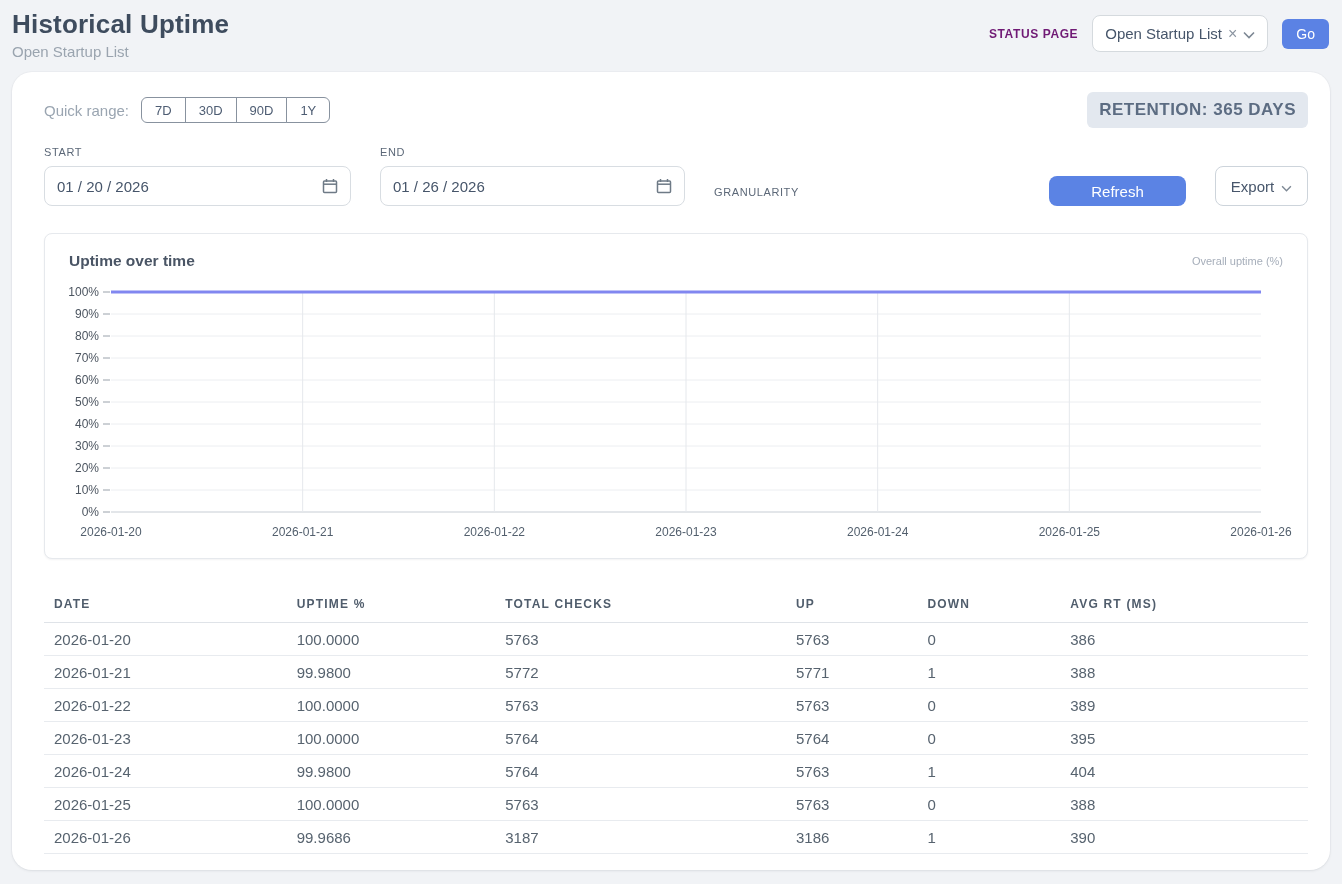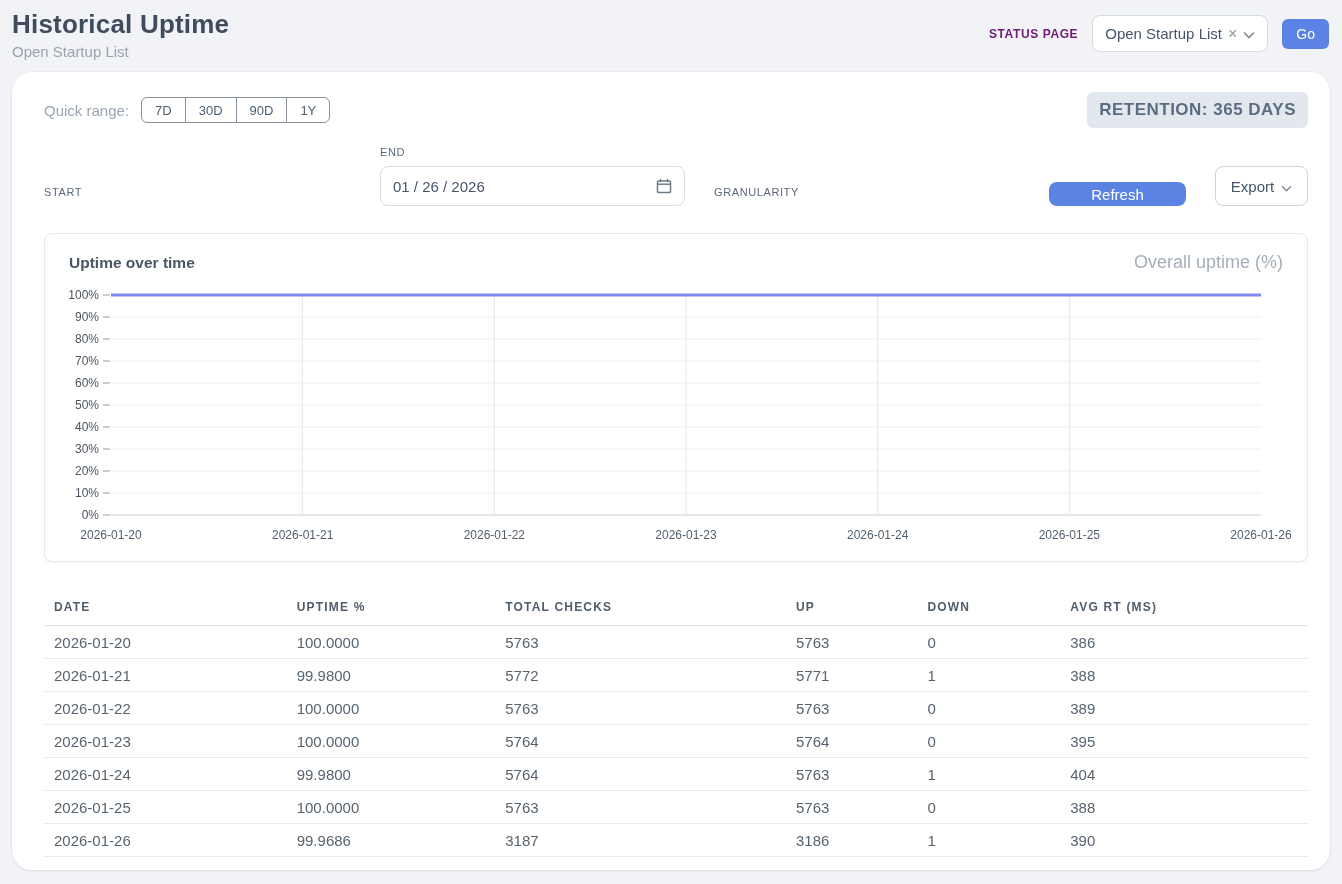--- a/index.html
+++ b/index.html
@@ -61,38 +61,38 @@
     font-size:11px; color:#5c6878; letter-spacing:0.6px; margin-bottom:8px; font-weight:normal;
   }
   .input-box {
     height:40px; background:#fff; border:1px solid #d8dde2; border-radius:8px;
     display:flex; align-items:center; justify-content:space-between;
     padding:0 12px; font-size:15px; color:#46556a; cursor:text;
   }
   .w-start { width:307px; } .w-end { width:305px; } .w-gran { width:306px; }
   .select-box { cursor:pointer; }
   .refresh-btn {
-    flex:1; height:24px; background:#5b83e4; border:none; border-radius:8px;
+    flex:1; height:30px; background:#5b83e4; border:none; border-radius:8px;
     color:#fff; font-size:15px; cursor:pointer; font-family:inherit;text-align:center;
   }
   .export-btn {
     width:93px; height:40px; background:#fff; border:1px solid #cdd4db; border-radius:8px;
     color:#47566b; font-size:15px; cursor:pointer; font-family:inherit;
     display:flex; align-items:center; justify-content:center; gap:7px;
   }
   .cal-icon { display:inline-flex; }
   
   .chart-card {
     margin-top:27px; border:1px solid #e6e9ed; border-radius:8px;
     box-shadow:0 1px 2px rgba(16,24,40,.05); background:#fff;
     padding:18px 24px 10px 24px;
   }
   .chart-head { display:flex; justify-content:space-between; align-items:center; }
   .chart-title { font-size:15.5px; font-weight:bold; color:#4a5565; }
-  .chart-legend { font-size:18px; color:#a6aeba; }
+  .chart-legend { font-size:11px; color:#a6aeba; }
   .chart-svg { display:block; margin-top:10px; }
   
   table.uptime-table { width:100%; border-collapse:collapse; margin-top:28px; }
   .uptime-table th {
     text-align:left; font-size:12px; font-weight:bold; letter-spacing:1.2px;
     color:#505d6c; padding:10px 10px 11px 10px; border-bottom:1px solid #dfe3e8;
   }
   .uptime-table td {
     font-size:15px; color:#57636f; padding:7.5px 10px; border-bottom:1px solid #e8ebef;
   }
@@ -136,20 +136,33 @@
         <button class="seg-btn">90D</button>
         <button class="seg-btn">1Y</button>
       </span>
     <span class="spacer"></span>
     <span class="retention-badge">RETENTION: 365 DAYS</span>
   </div>
 
   <div class="controls-row">
     <div class="field w-start">
       <span class="field-label">START</span>
+      <div class="input-box">
+        <span>01 / 20 / 2026</span>
+        <span class="cal-icon">
+          <svg width="16" height="16" viewBox="0 0 16 16">
+              <g fill="none" stroke="#6e7a86" stroke-width="1.5">
+                <rect x="1.5" y="3" width="13" height="11.5" rx="1"></rect>
+                <line x1="4.5" y1="1" x2="4.5" y2="4"></line>
+                <line x1="11.5" y1="1" x2="11.5" y2="4"></line>
+                <line x1="1.5" y1="6.2" x2="14.5" y2="6.2"></line>
+              </g>
+            </svg>
+        </span>
+      </div>
     </div>
     <div class="field w-end">
       <span class="field-label">END</span>
       <div class="input-box">
         <span>01 / 26 / 2026</span>
         <span class="cal-icon">
           <svg width="16" height="16" viewBox="0 0 16 16">
               <g fill="none" stroke="#6e7a86" stroke-width="1.5">
                 <rect x="1.5" y="3" width="13" height="11.5" rx="1"></rect>
                 <line x1="4.5" y1="1" x2="4.5" y2="4"></line>

